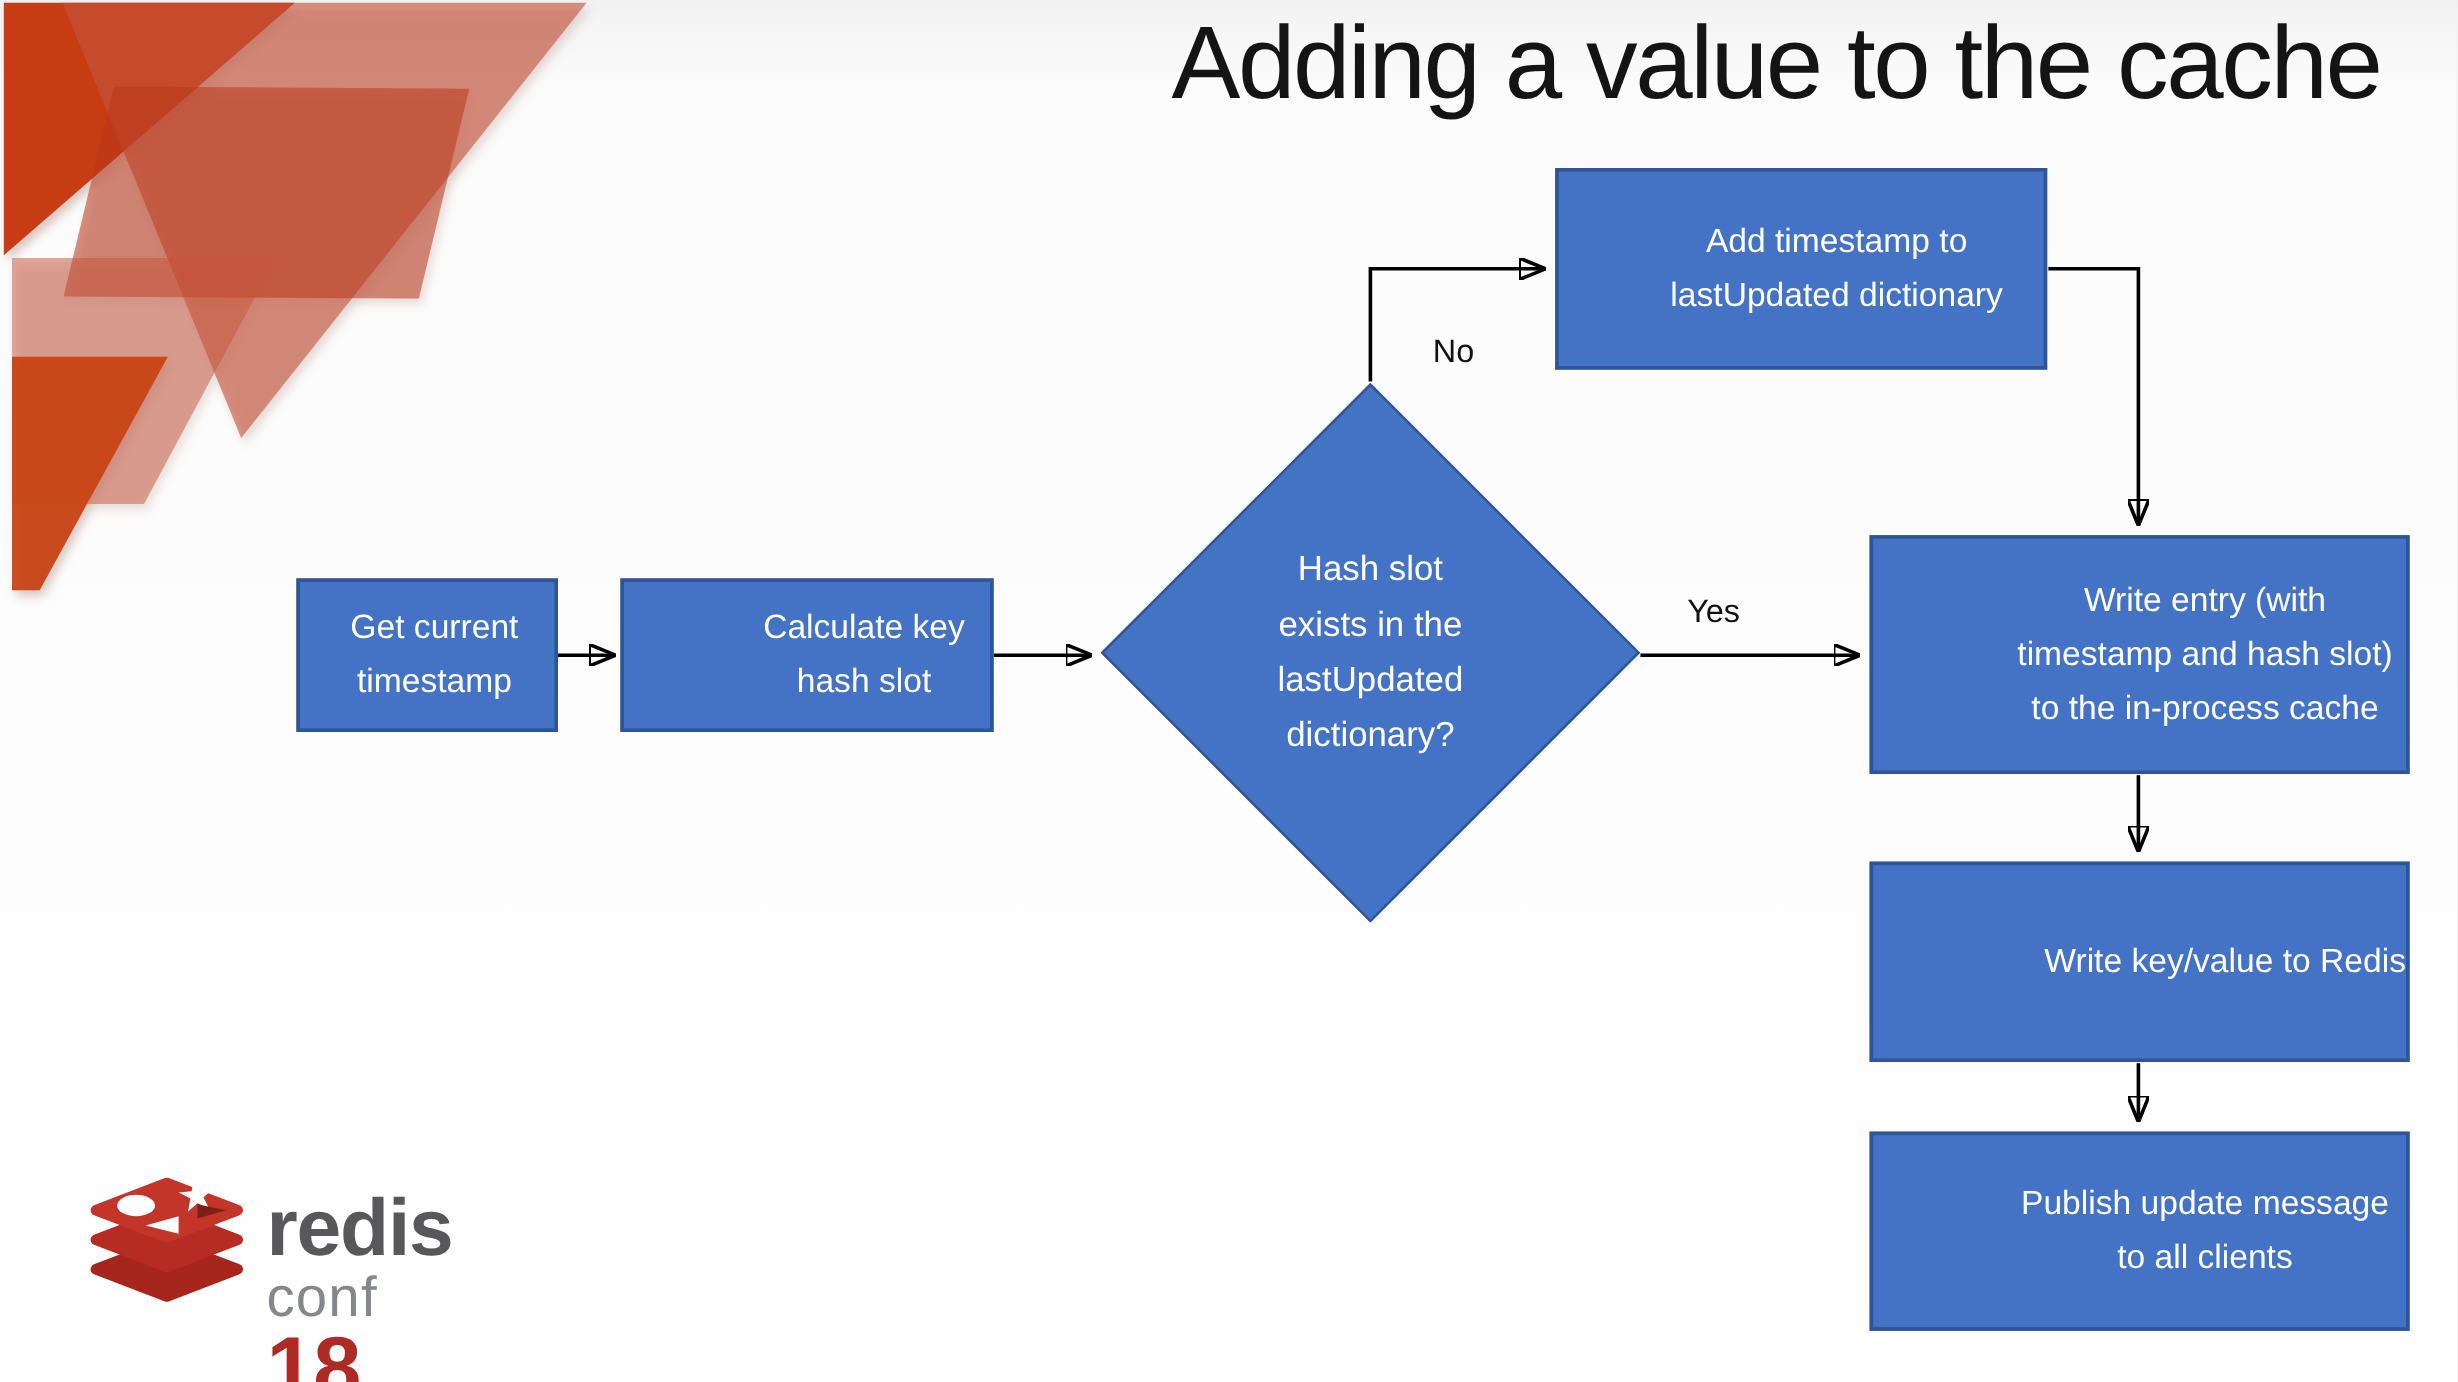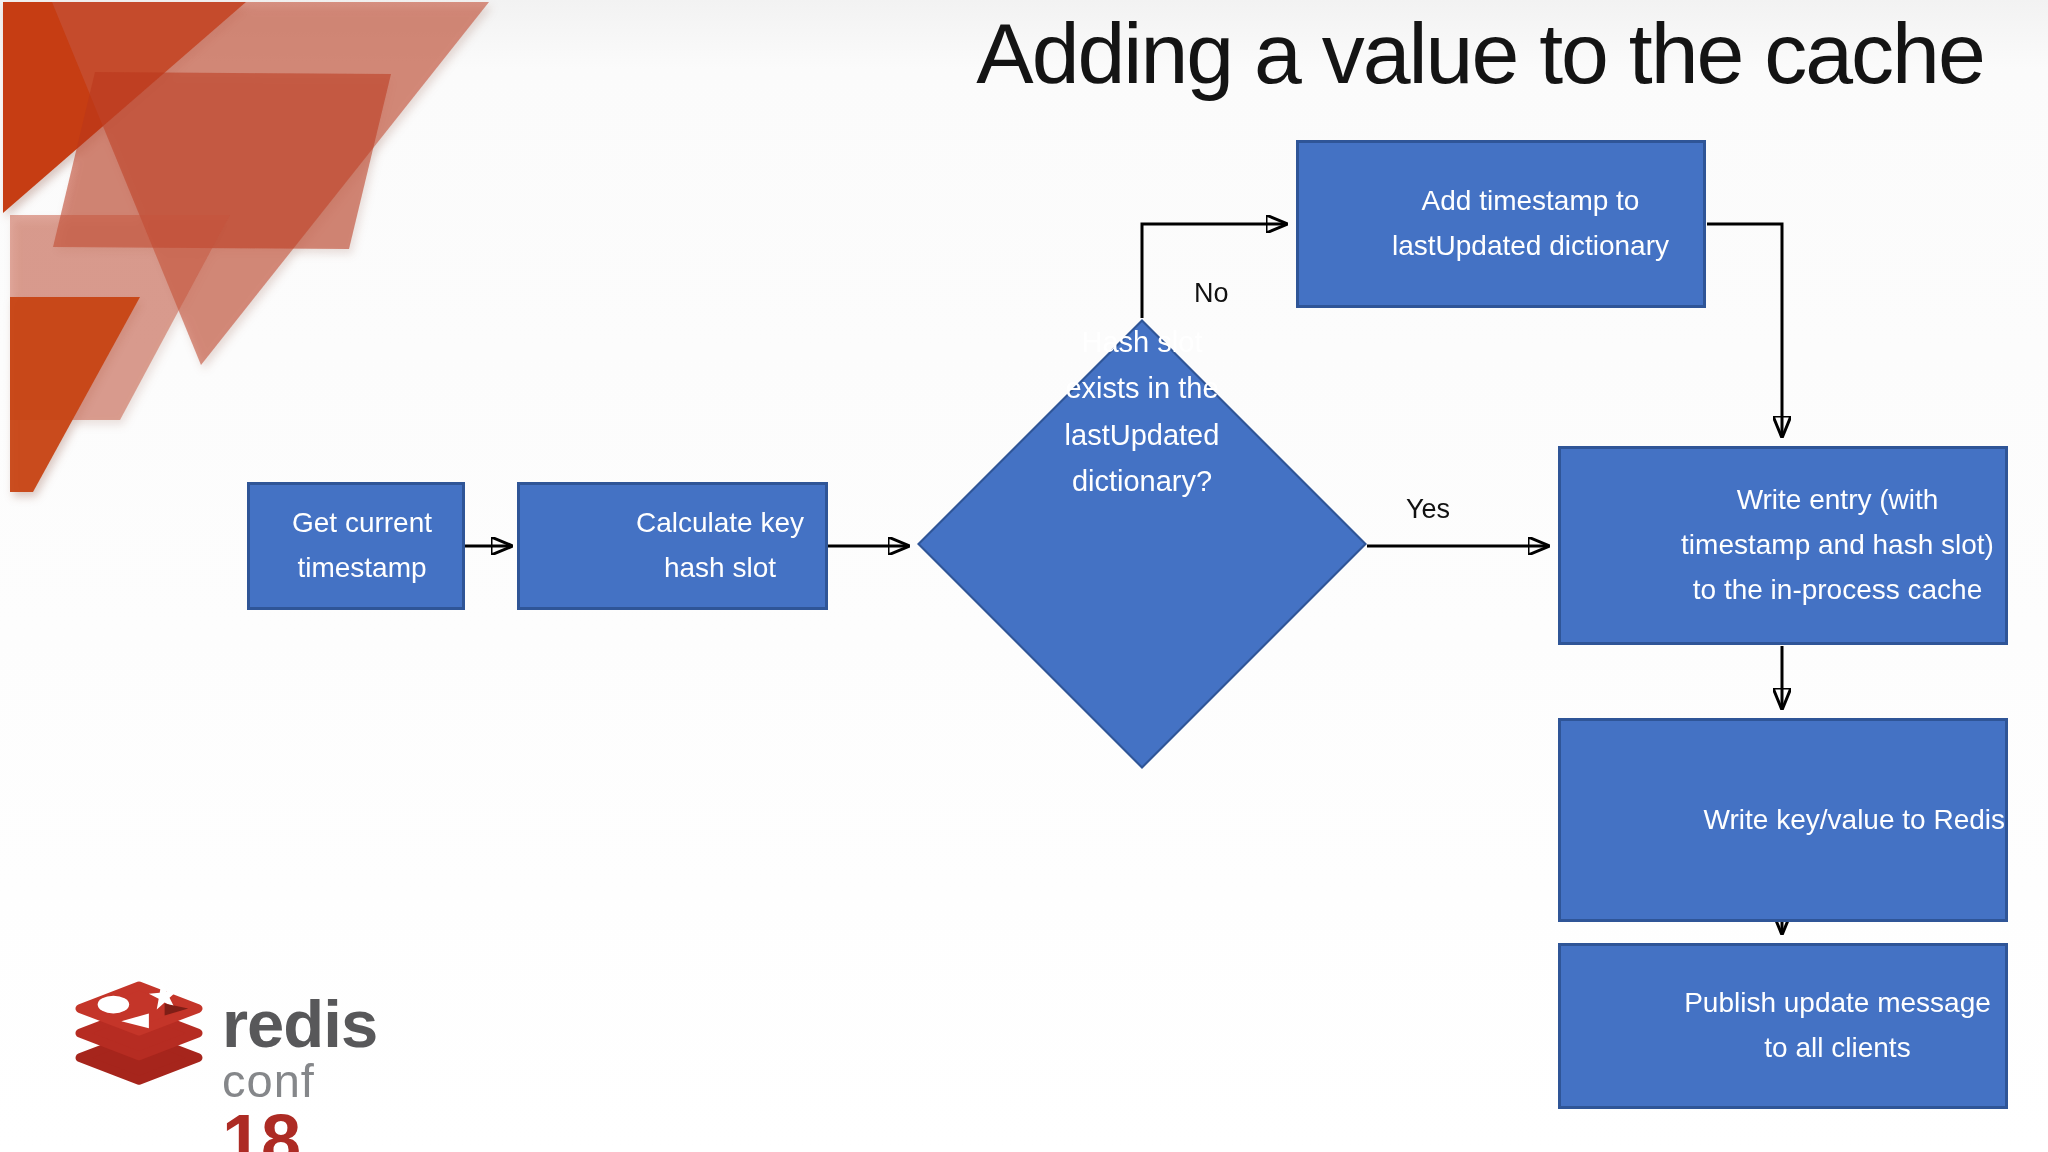--- a/index.html
+++ b/index.html
@@ -31,32 +31,32 @@
   }
   .node span{display:block;}
   .n-get{left:247px;top:482px;width:218px;height:128px;}
   .n-get span{max-width:200px;}
   .n-calc{left:517px;top:482px;width:311px;height:128px;}
   .n-calc span{max-width:210px;}
   .n-add{left:1296px;top:140px;width:410px;height:168px;}
   .n-add span{max-width:345px;}
   .n-write-entry{left:1558px;top:446px;width:450px;height:199px;}
   .n-write-entry span{max-width:335px;}
-  .n-write-redis{left:1558px;top:718px;width:450px;height:204px;}
+  .n-write-redis{left:1558px;top:718px;width:450px;height:167px;}
   .n-write-redis span{max-width:420px;}
   .n-publish{left:1558px;top:943px;width:450px;height:166px;}
   .n-publish span{max-width:335px;}
   
   .diamond{position:absolute;left:917px;top:319px;width:450px;height:450px;}
   .diamond .shape-border{position:absolute;inset:0;background:#2f5597;
     clip-path:polygon(50% 0,100% 50%,50% 100%,0 50%);}
   .diamond .shape-fill{position:absolute;inset:3px;background:#4472c4;
     clip-path:polygon(50% 0,100% 50%,50% 100%,0 50%);}
   .diamond .label{
-    position:absolute;inset:0;display:flex;align-items:flex-start;justify-content:center;
+    position:absolute;inset:0;display:flex;align-items:center;justify-content:center;
     color:#fff;font-size:29px;line-height:1.6;text-align:center;}
   .diamond .label span{display:block;width:178px;}
   
   svg.edges{position:absolute;left:0;top:0;}
   svg.edges path{stroke:#000;stroke-width:3;fill:none;}
   .edge-label{position:absolute;color:#111;font-size:27px;margin-left:36px;}
   .el-no{left:1158px;top:278px;}
   .el-yes{left:1370px;top:494px;}
   
   .logo{position:absolute;left:70px;top:978px;display:flex;align-items:flex-start;}

